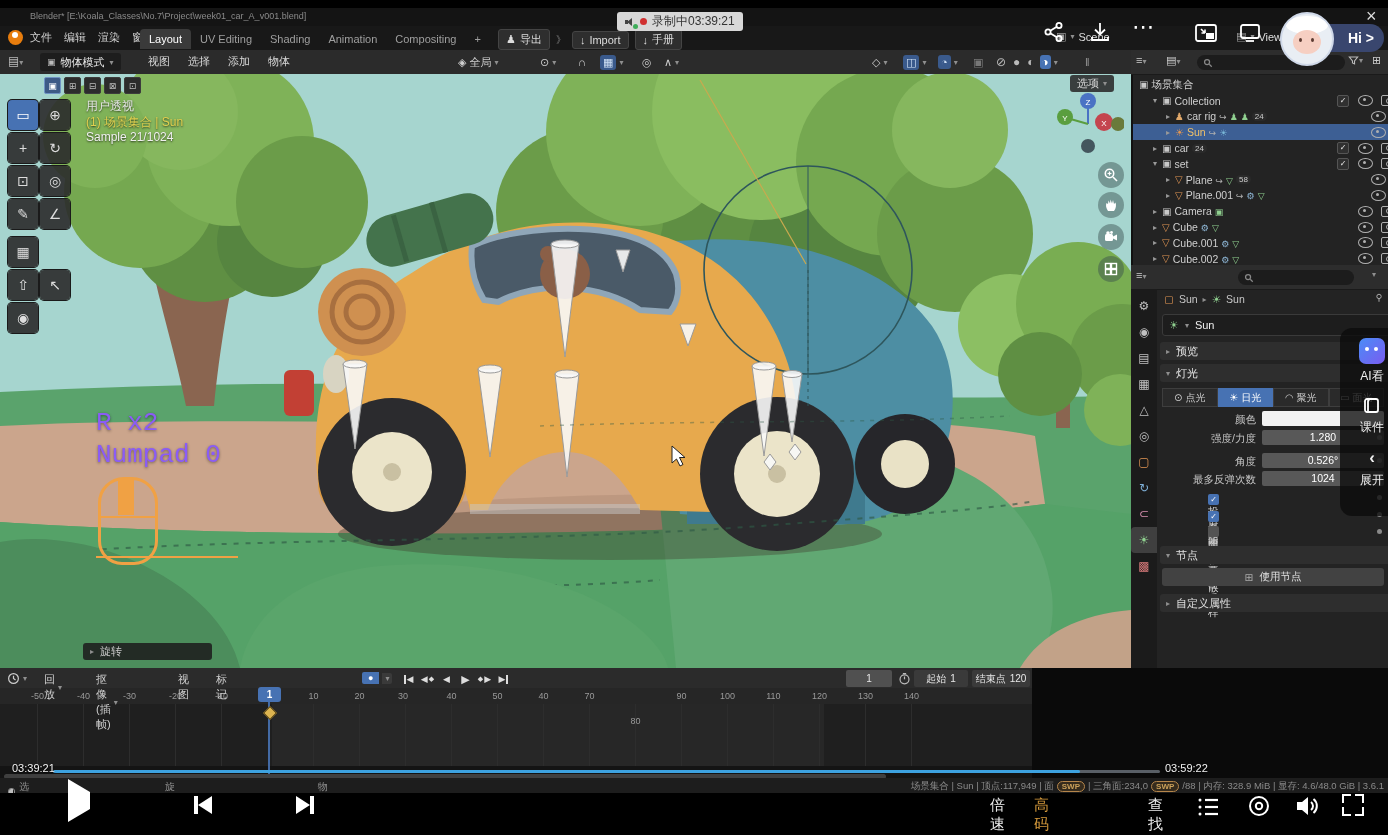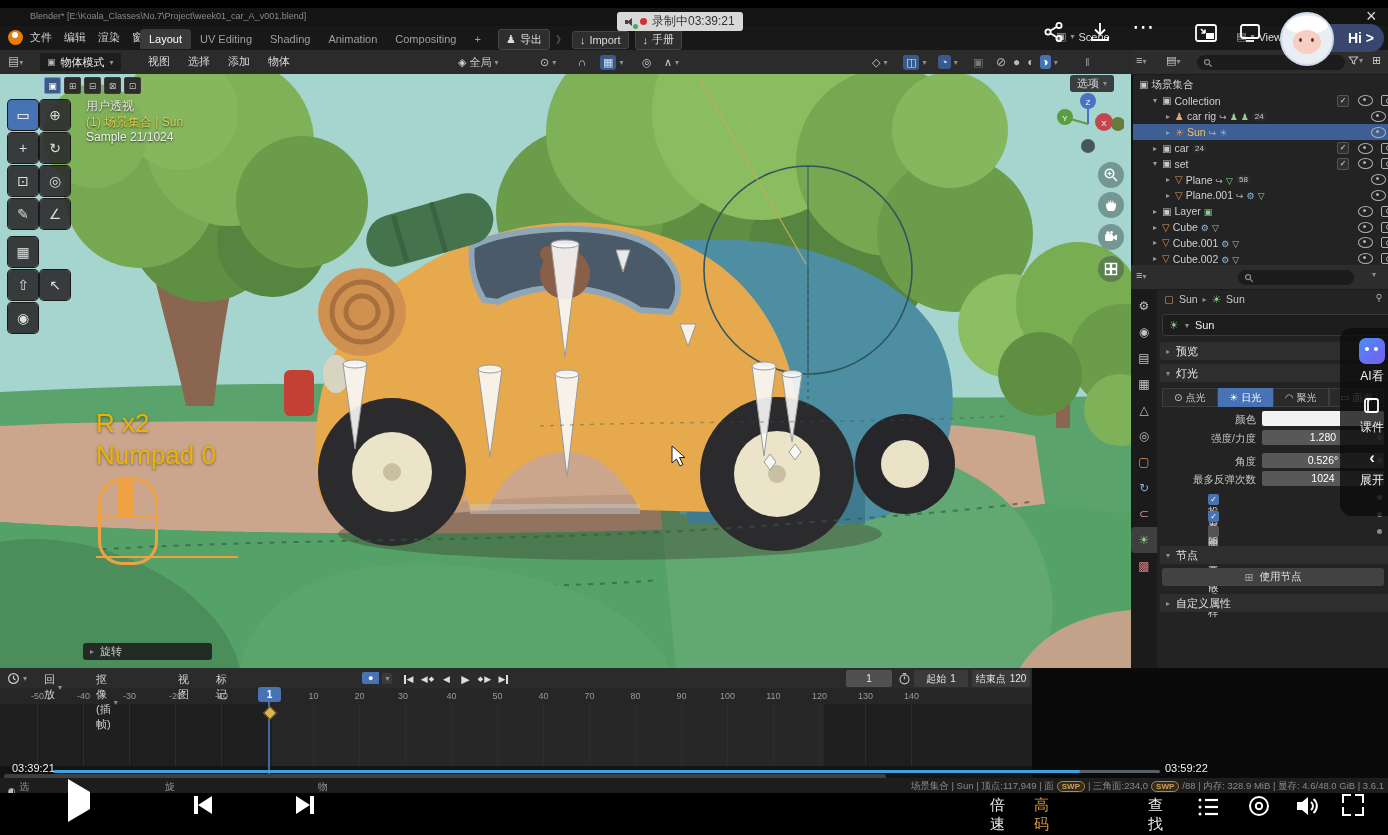--- a/index.html
+++ b/index.html
@@ -35,21 +35,21 @@
   .toolopts{left:44px;top:77px;display:flex;gap:3px;}
   .toolopts span{width:15px;height:15px;background:#2c2c2c;border:1px solid #3c3c3c;border-radius:2px;font-size:9px;color:#bbb;display:flex;align-items:center;justify-content:center;}
   .toolopts span.active{background:#3d5a86;border-color:#6f93c4;color:#fff;}
   
   .tlb{width:30px;height:30px;background:#2c2c2ce8;border-radius:4px;display:flex;align-items:center;justify-content:center;font-size:14px;color:#ddd;box-shadow:0 0 0 1px #1a1a1a;}
   .tlb.active{background:#4772b3;color:#fff;}
   
   .vpinfo1{left:86px;top:98px;font-size:12px;color:#e6e6e6;text-shadow:0 1px 2px rgba(0,0,0,.7);}
   .vpinfo2{left:86px;top:114px;font-size:12px;color:#e0cf4e;text-shadow:0 1px 2px rgba(0,0,0,.7);}
   .vpinfo3{left:86px;top:130px;font-size:12px;color:#f0f0f0;text-shadow:0 1px 2px rgba(0,0,0,.7);}
-  .sckey{left:96px;font-size:26px;color:#eab308;text-shadow:0 1px 3px rgba(0,0,0,.45);font-family:Liberation Sans, sans-serif;}
+  .sckey{left:96px;font-size:26px;color:#8b5cf6;text-shadow:0 1px 3px rgba(0,0,0,.45);font-family:Liberation Mono, monospace;}
   .scmouse{left:98px;top:477px;width:54px;height:82px;border:3px solid #f0a144;border-radius:26px 26px 24px 24px;}
   .scmouse .lmb{position:absolute;left:17px;top:-1px;width:16px;height:36px;background:#f0a144;}
   .scmouse .hr{position:absolute;left:-2px;top:36px;width:56px;height:0;border-top:2px solid #f0a144;}
   .scline{left:96px;top:556px;width:142px;height:2px;background:#f0a144;}
   .scaction{left:96px;top:566px;font-size:25px;color:#f0a144;text-shadow:0 1px 3px rgba(0,0,0,.45);}
   .opbox{left:83px;top:643px;width:122px;height:17px;background:rgba(30,30,30,.88);border-radius:3px;font-size:11px;color:#c8c8c8;display:flex;align-items:center;gap:6px;padding-left:7px;}
   .gizbtn{width:26px;height:26px;border-radius:50%;background:rgba(55,75,75,.45);display:flex;align-items:center;justify-content:center;}
   
   .rpanel{left:1131px;top:50px;width:257px;height:618px;background:#232323;border-left:2px solid #111;}
   .ohead{left:1131px;top:50px;width:257px;height:24px;background:#2d2d2d;border-bottom:1px solid #1a1a1a;}
@@ -522,21 +522,21 @@
       <div class="orow" style="left: 1133px; top: 187.6px; padding-left: 30px;">
         <span class="exp">▸</span>
         <span class="oi" style="color: rgb(224, 149, 83);">▽</span>
         <span class="nm">Plane.001</span>
         <span class="extras"><span style="color: rgb(176, 176, 176);">↪</span><span style="color: rgb(143, 184, 216);">⚙</span><span style="color: rgb(143, 207, 143);">▽</span></span>
         <span class="i-eye"></span>
       </div>
       <div class="orow" style="left: 1133px; top: 203.4px; padding-left: 17px;">
         <span class="exp">▸</span>
         <span class="oi" style="color: rgb(200, 200, 200);">▣</span>
-        <span class="nm">Layer</span>
+        <span class="nm">Camera</span>
         <span class="extras"><span style="color: rgb(143, 207, 143);">▣</span></span>
         <span class="i-eye"></span>
         <span class="i-camt"></span>
       </div>
       <div class="orow" style="left: 1133px; top: 219.2px; padding-left: 17px;">
         <span class="exp">▸</span>
         <span class="oi" style="color: rgb(224, 149, 83);">▽</span>
         <span class="nm">Cube</span>
         <span class="extras"><span style="color: rgb(143, 184, 216);">⚙</span><span style="color: rgb(143, 207, 143);">▽</span></span>
         <span class="i-eye"></span>
@@ -685,21 +685,21 @@
       <span class="tick" style="left: 403px;">30</span>
       <div class="gline" style="left: 405.4px;"></div>
       <span class="tick" style="left: 451.4px;">40</span>
       <div class="gline" style="left: 451.4px;"></div>
       <span class="tick" style="left: 497.4px;">50</span>
       <div class="gline" style="left: 497.4px;"></div>
       <span class="tick" style="left: 543.4px;">40</span>
       <div class="gline" style="left: 543.4px;"></div>
       <span class="tick" style="left: 589.4px;">70</span>
       <div class="gline" style="left: 589.4px;"></div>
-      <span class="tick" style="left: 635.4px;">80</span>
+      <span class="tick" style="left: 635.4px; margin-top: 25px;">80</span>
       <div class="gline" style="left: 635.4px;"></div>
       <span class="tick" style="left: 681.4px;">90</span>
       <div class="gline" style="left: 681.4px;"></div>
       <span class="tick" style="left: 727.4px;">100</span>
       <div class="gline" style="left: 727.4px;"></div>
       <span class="tick" style="left: 773.4px;">110</span>
       <div class="gline" style="left: 773.4px;"></div>
       <span class="tick" style="left: 819.4px;">120</span>
       <div class="gline" style="left: 819.4px;"></div>
       <span class="tick" style="left: 865.4px;">130</span>

